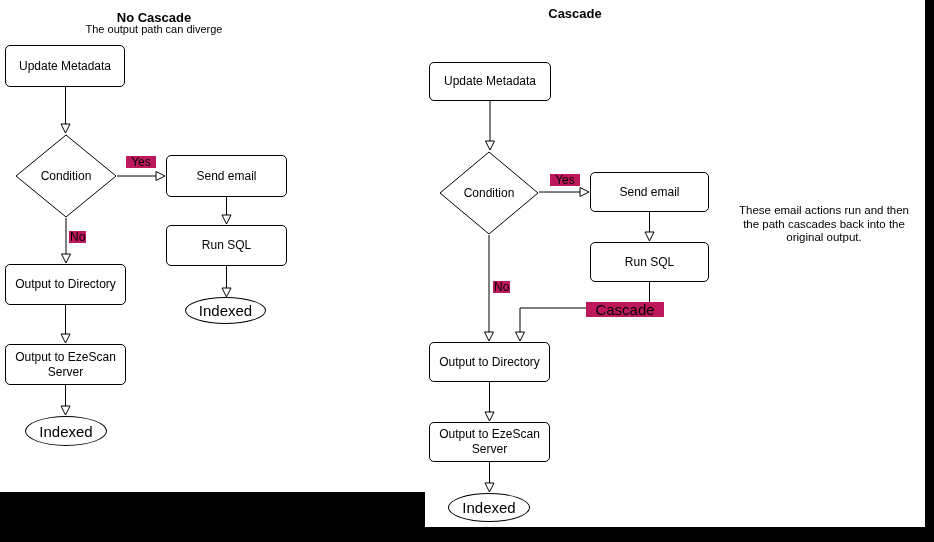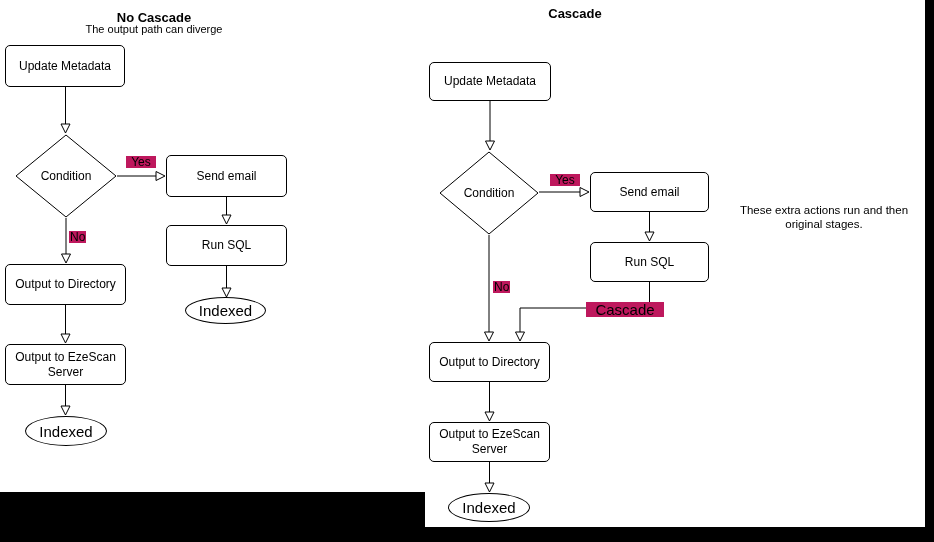--- a/index.html
+++ b/index.html
@@ -182,17 +182,18 @@
 
   <div class="node ellipse" style="left:448px; top:493px; width:82px; height:29px;">
     <span>Indexed</span>
   </div>
 
   <div class="edge-label c" style="left:550px; top:174px; width:28px;">Yes</div>
   <div class="edge-label" style="left:493px; top:281px;">No</div>
   <div class="edge-label big" style="left:586px; top:302px; width:76px;">Cascade</div>
 
   <div class="annotation" style="left:724px; top:204px; width:200px;">
-    <div>These extra actions run and then</div>
-    <div>original stages.</div>
+    <div>These email actions run and then</div>
+    <div>the path cascades back into the</div>
+    <div>original output.</div>
   </div>
 
 </div>
 
 </body></html>

